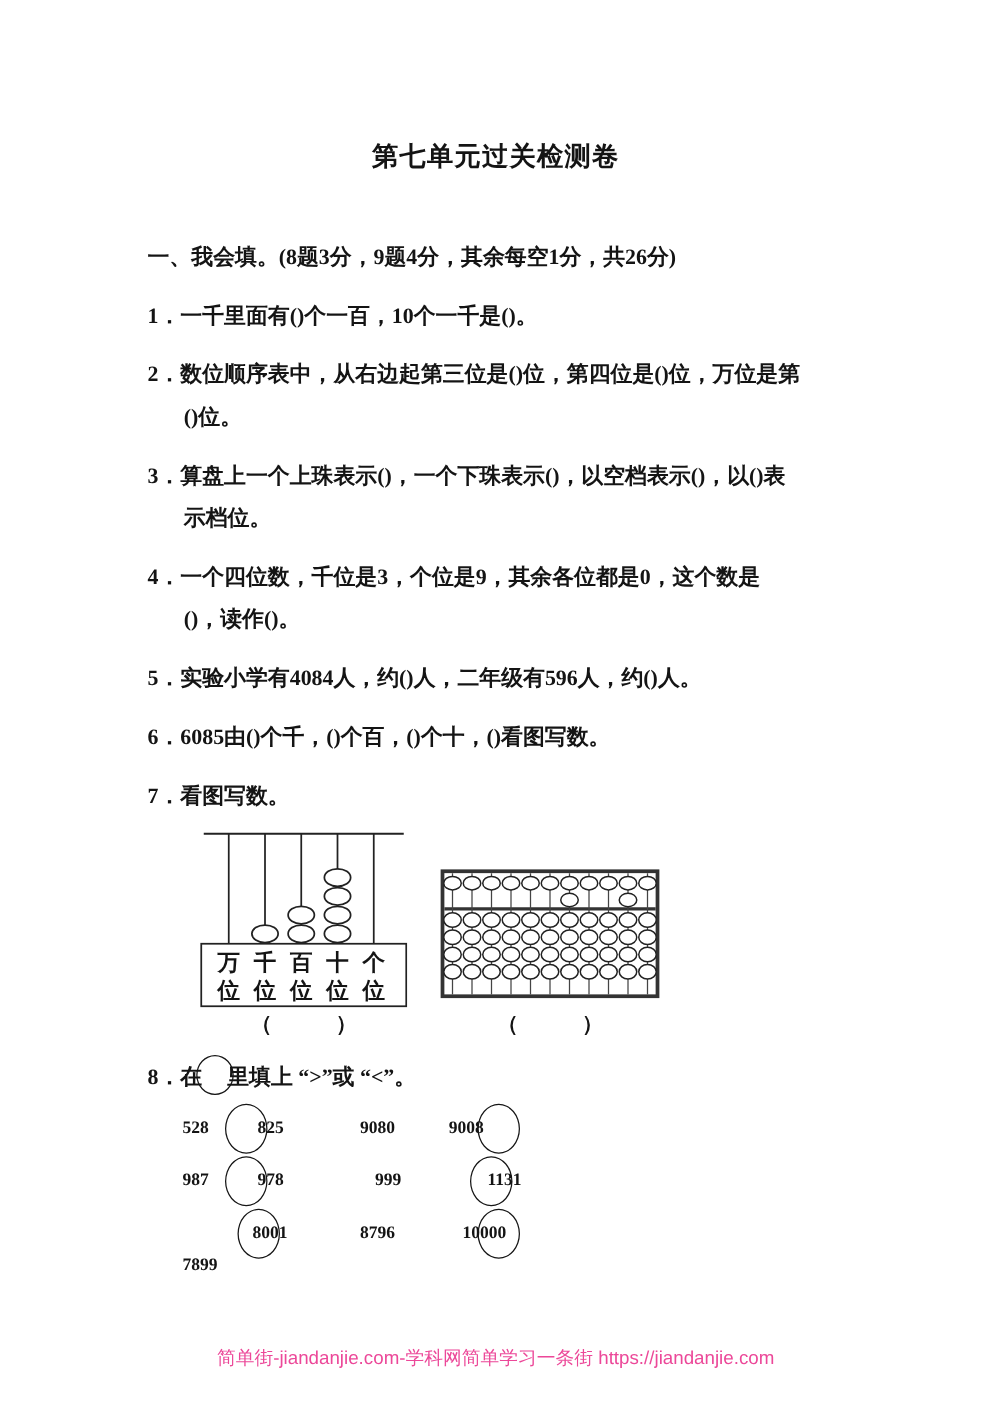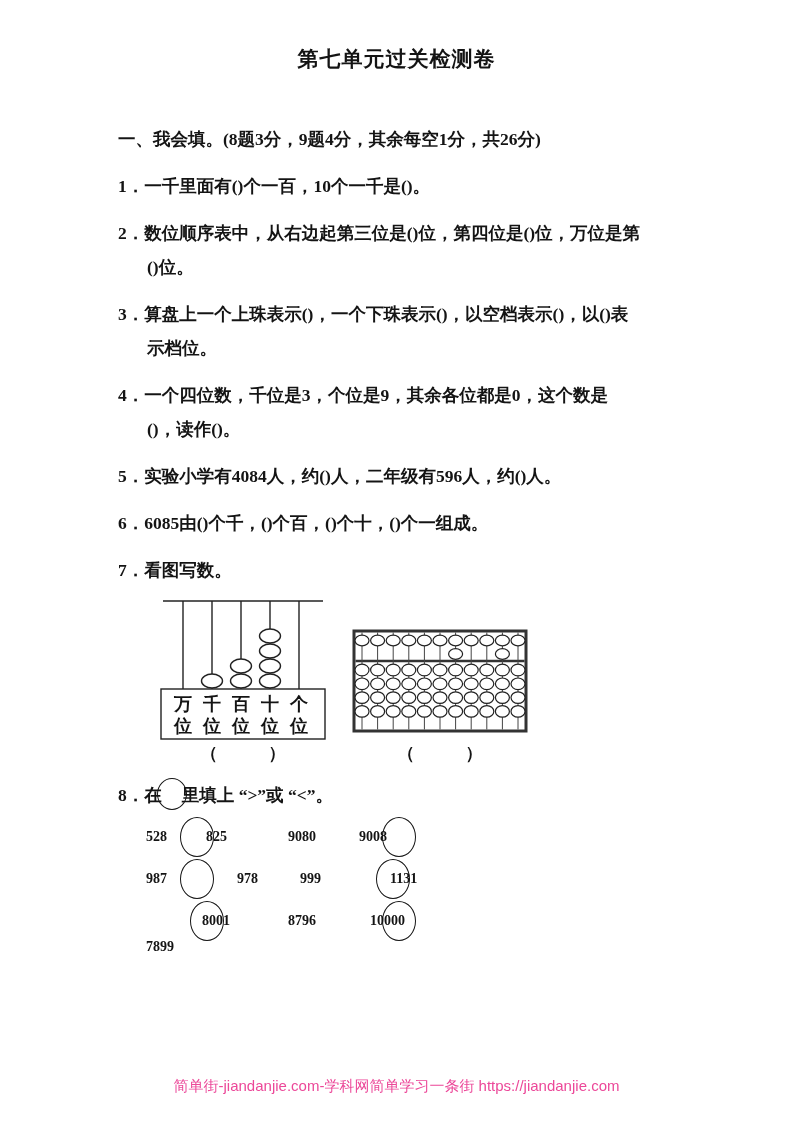--- a/index.html
+++ b/index.html
@@ -1,20 +1,20 @@
 <!DOCTYPE html>
 <html><head>
 <meta charset="utf-8">
 <style>
   * { box-sizing: border-box; }
   html,body { margin:0; padding:0; background:#ffffff; }
   .page {
     width: 793px; height: 1122px; position: relative; background:#fff;
     font-family: "Liberation Serif", "DejaVu Serif", serif;
-    color: #141414; padding-top: 44px; overflow: hidden;
+    color: #141414; padding-top: 110px; overflow: hidden;
   }
   .title { text-align:center; font-size:21px; font-weight:700; line-height:30px; letter-spacing:1px; }
   .content { margin-left:118px; margin-right:30px;font-weight:bold; }
   .heading { margin-top:48px; }
   .q-line { font-size:17.5px; line-height:34px; white-space:nowrap; }
   .q-line.first { margin-top:13px; }
   .q-line.cont { padding-left:29px; }
   .figure { position:relative; height:172px; margin-top:6px; }
   .rack { position:absolute; left:42px; top:0; }
   .abacus { position:absolute; left:234px; top:36px; }
@@ -43,21 +43,21 @@
 
     <div id="questions">
         <div class="q-line first"><span>1．</span><span>一千里面有()个一百，10个一千是()。</span></div>
         <div class="q-line first"><span>2．</span><span>数位顺序表中，从右边起第三位是()位，第四位是()位，万位是第</span></div>
         <div class="q-line cont"><span>()位。</span></div>
         <div class="q-line first"><span>3．</span><span>算盘上一个上珠表示()，一个下珠表示()，以空档表示()，以()表</span></div>
         <div class="q-line cont"><span>示档位。</span></div>
         <div class="q-line first"><span>4．</span><span>一个四位数，千位是3，个位是9，其余各位都是0，这个数是</span></div>
         <div class="q-line cont"><span>()，读作()。</span></div>
         <div class="q-line first"><span>5．</span><span>实验小学有4084人，约()人，二年级有596人，约()人。</span></div>
-        <div class="q-line first"><span>6．</span><span>6085由()个千，()个百，()个十，()个一组成。</span></div>
+        <div class="q-line first"><span>6．</span><span>6085由()个千，()个百，()个十，()看图写数。</span></div>
         <div class="q-line first"><span>7．</span><span>看图写数。</span></div>
       </div>
 
     <div class="figure">
       <svg id="rack-svg" class="rack" width="166" height="150" viewBox="0 0 166 150">
           <line x1="3" y1="8" x2="163" y2="8" stroke="#222" stroke-width="1.6"></line>
           <line x1="23" y1="8" x2="23" y2="96" stroke="#222" stroke-width="1.4"></line>
           <line x1="52" y1="8" x2="52" y2="96" stroke="#222" stroke-width="1.4"></line>
           <line x1="81" y1="8" x2="81" y2="96" stroke="#222" stroke-width="1.4"></line>
           <line x1="110" y1="8" x2="110" y2="96" stroke="#222" stroke-width="1.4"></line>
@@ -166,21 +166,21 @@
         <div class="row">
           <span class="num" style="left: 28px;">528</span>
           <span class="num" style="left: 88px;">825</span>
           <span class="num" style="left: 170px;">9080</span>
           <span class="num" style="left: 241px;">9008</span>
           <div class="circle" style="left: 62px; top: -3px; width: 34px; height: 40px;"></div>
           <div class="circle" style="left: 264px; top: -3px; width: 34px; height: 40px;"></div>
         </div>
         <div class="row">
           <span class="num" style="left: 28px;">987</span>
-          <span class="num" style="left: 88px; margin-left: 31px;">978</span>
+          <span class="num" style="left: 88px;">978</span>
           <span class="num" style="left: 182px;">999</span>
           <span class="num" style="left: 272px;">1131</span>
           <div class="circle" style="left: 62px; top: -3px; width: 34px; height: 40px;"></div>
           <div class="circle" style="left: 258px; top: -3px; width: 34px; height: 40px;"></div>
         </div>
         <div class="row">
           <span class="num" style="left: 28px; margin-top: 26px;">7899</span>
           <span class="num" style="left: 84px;">8001</span>
           <span class="num" style="left: 170px;">8796</span>
           <span class="num" style="left: 252px;">10000</span>

